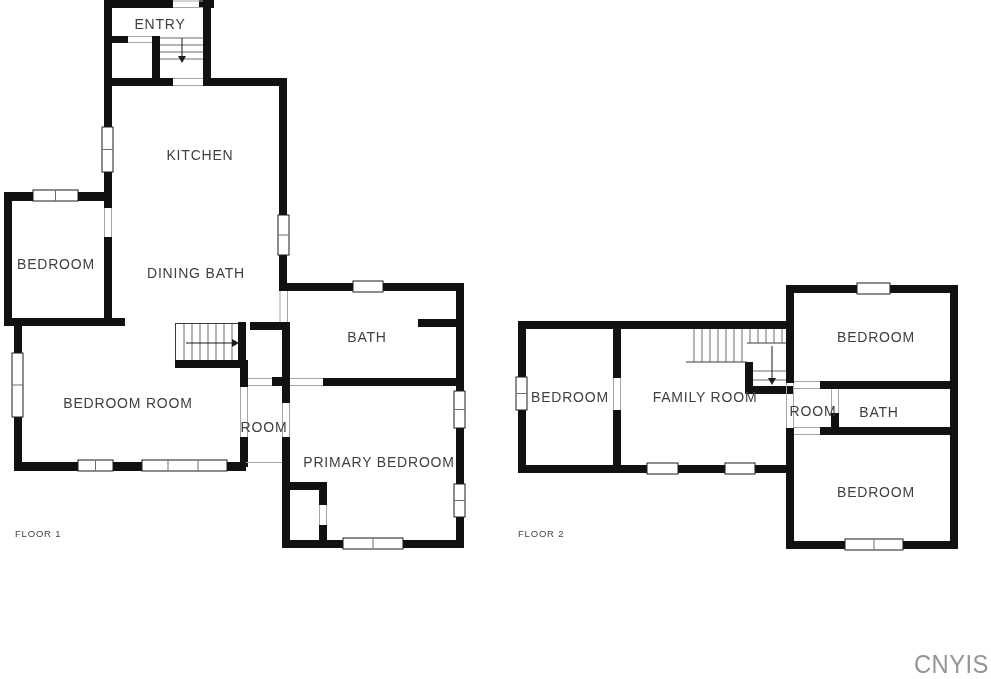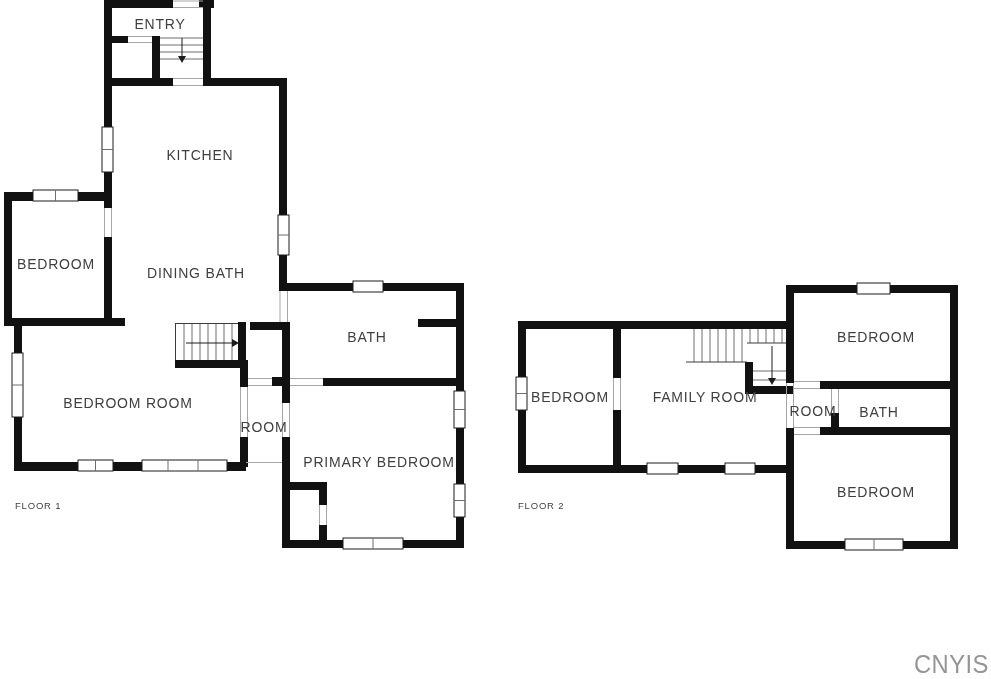--- a/index.html
+++ b/index.html
@@ -27,20 +27,21 @@
     letter-spacing:0.8px;
     color:var(--label,#3f3f3f);
     white-space:nowrap;
   }
   .floor-tag{
     position:absolute;
     font-size:9.5px;
     letter-spacing:0.8px;
     color:var(--label,#3f3f3f);
     white-space:nowrap;
+    margin-top:28px;
   }
   .disclaimer{
     position:absolute;
     left:430px;top:664px;
     transform:translate(-50%,-50%);
     font-size:9.5px;
     letter-spacing:0.5px;
     color:var(--disc,#b4b4b4);
     white-space:nowrap;
   }

